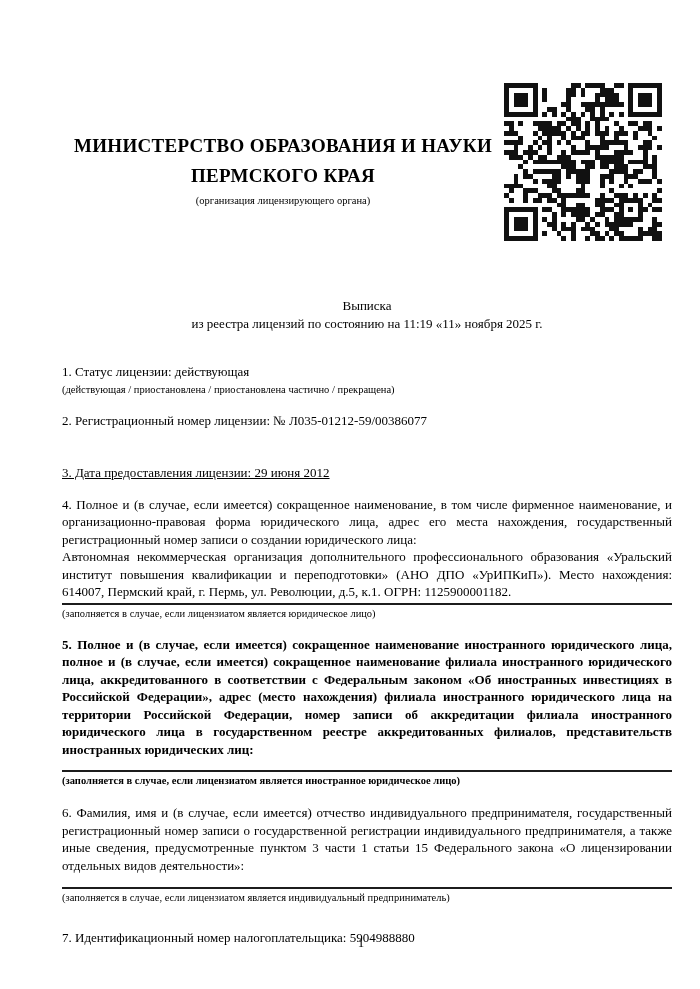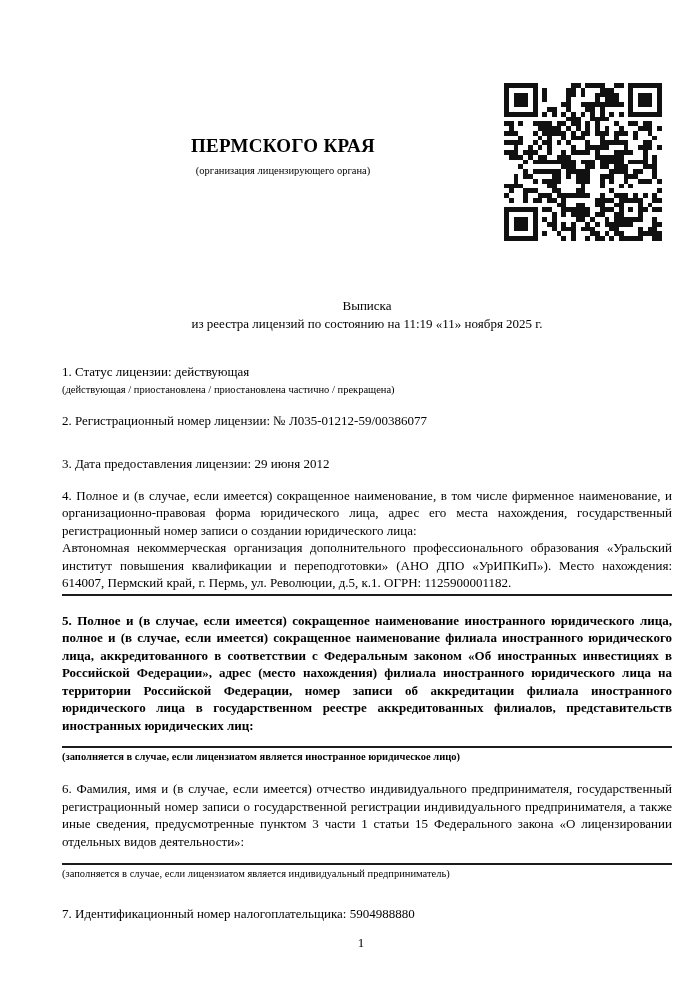--- a/index.html
+++ b/index.html
@@ -13,41 +13,42 @@
   .header-left { width:445px; text-align:center; padding-top:48px; }
   .ministry-title { font-weight:bold; font-size:19px; line-height:30px; letter-spacing:0.3px; }
   .org-caption { font-size:10.5px; line-height:13px; margin-top:3px; }
   .qr-box { width:158px; height:158px; }
   .qr-box svg { display:block; width:158px; height:158px; }
   .content { padding:0 28px 0 62px; }
   .doc-title { margin-top:56px; text-align:center; }
   .item { margin-top:17px; }
   .i1 { margin-top:31px; }
   .i2 { margin-top:16px; }
-  .i3 { margin-top:26px; }
+  .i3 { margin-top:35px;text-decoration:underline; }
   .i4 { margin-top:14px; }
   .i5 { margin-top:16px;font-weight:bold; }
   .i6 { margin-top:17px; }
   .i7 { margin-top:25px; }
   .just { text-align:justify; }
   .caption { font-size:10.5px; line-height:13px; margin-top:2px; }
   .fill-line { border-top:2px solid #1c1c1c; height:0; }
   .i4 .fill-line { margin-top:2px; }
   .i5 .fill-line { margin-top:12px; }
   .i6 .fill-line { margin-top:13px; }
   .footer { position:absolute; bottom:38px; left:62px; width:598px; text-align:center; }
 </style>
 </head>
 <body>
 
 <div class="page">
 
   <div class="header">
     <div class="header-left">
       <div class="ministry-title">
+        <div>МИНИСТЕРСТВО ОБРАЗОВАНИЯ И НАУКИ</div>
         <div>ПЕРМСКОГО КРАЯ</div>
       </div>
       <div class="org-caption">(организация лицензирующего органа)</div>
     </div>
     <div class="qr-box">
       <svg xmlns="http://www.w3.org/2000/svg" shape-rendering="crispEdges" fill="#111111" aria-hidden="true" viewBox="0 0 33 33">
           <rect x="0" y="0" width="1" height="1"></rect>
           <rect x="1" y="0" width="1" height="1"></rect>
           <rect x="2" y="0" width="1" height="1"></rect>
           <rect x="3" y="0" width="1" height="1"></rect>
@@ -611,20 +612,21 @@
     </div>
 
     <div class="item i3">
       <div>3. Дата предоставления лицензии: 29 июня 2012</div>
     </div>
 
     <div class="item i4">
       <div class="just">4. Полное и (в случае, если имеется) сокращенное наименование, в том числе фирменное наименование, и организационно-правовая форма юридического лица, адрес его места нахождения, государственный регистрационный номер записи о создании юридического лица:</div>
       <div class="just">Автономная некоммерческая организация дополнительного профессионального образования «Уральский институт повышения квалификации и переподготовки» (АНО ДПО «УрИПКиП»). Место нахождения: 614007, Пермский край, г. Пермь, ул. Революции, д.5, к.1. ОГРН: 1125900001182.</div>
       <div class="fill-line"></div>
+      <div class="caption">(заполняется в случае, если лицензиатом является юридическое лицо)</div>
     </div>
 
     <div class="item i5">
       <div class="just">5. Полное и (в случае, если имеется) сокращенное наименование иностранного юридического лица, полное и (в случае, если имеется) сокращенное наименование филиала иностранного юридического лица, аккредитованного в соответствии с Федеральным законом «Об иностранных инвестициях в Российской Федерации», адрес (место нахождения) филиала иностранного юридического лица на территории Российской Федерации, номер записи об аккредитации филиала иностранного юридического лица в государственном реестре аккредитованных филиалов, представительств иностранных юридических лиц:</div>
       <div class="fill-line"></div>
       <div class="caption">(заполняется в случае, если лицензиатом является иностранное юридическое лицо)</div>
     </div>
 
     <div class="item i6">
       <div class="just">6. Фамилия, имя и (в случае, если имеется) отчество индивидуального предпринимателя, государственный регистрационный номер записи о государственной регистрации индивидуального предпринимателя, а также иные сведения, предусмотренные пунктом 3 части 1 статьи 15 Федерального закона «О лицензировании отдельных видов деятельности»:</div>

